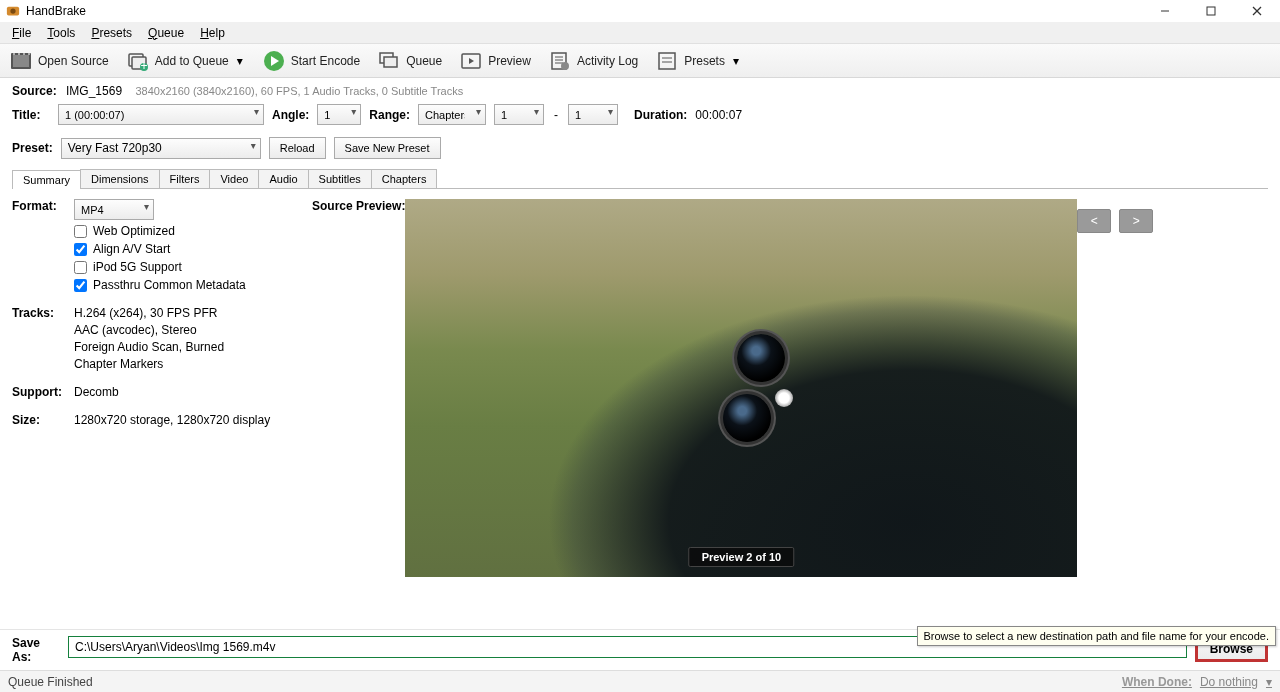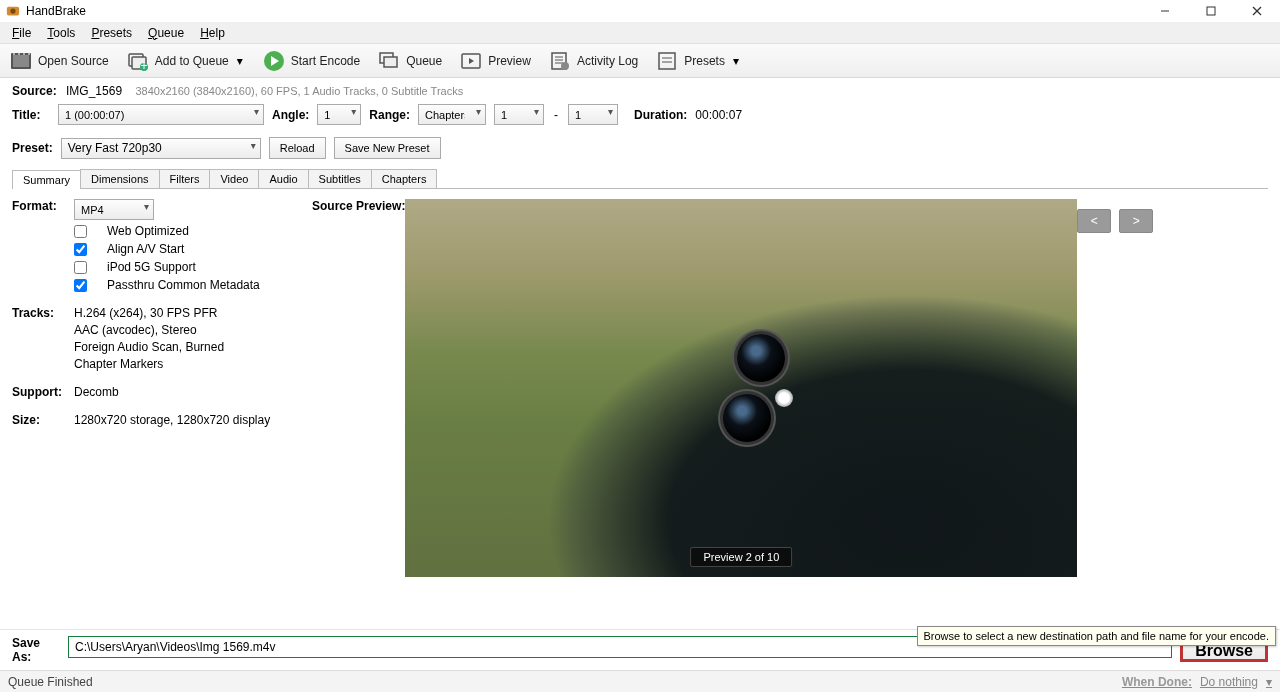--- a/index.html
+++ b/index.html
@@ -47,46 +47,46 @@
     .tab { padding: 3px 10px; border: 1px solid #bbb; border-bottom: none; background: #f3f3f3; font-size: 11px; margin-right: -1px; }
     .tab.active { background: #fff; position: relative; top: 1px; }
     .tabcontent { flex: 1; border-top: 1px solid #bbb; margin: 0 12px; display: flex; padding: 10px 0; gap: 20px; overflow: hidden; }
 
     
     .summary-left { width: 280px; }
     .sumrow { display: flex; margin-bottom: 8px; }
     .sumlbl { width: 62px; font-weight: bold; }
     .sumval { flex: 1; }
     .cboxes { display: flex; flex-direction: column; gap: 4px; margin-top: 4px; }
-    .cbox { display: flex; align-items: center; gap: 20px; }
+    .cbox { display: flex; align-items: center; gap: 6px; }
     .cbox input { width: 13px; height: 13px; }
     .tracklines { display: flex; flex-direction: column; gap: 3px; }
 
     
     .preview { flex: 1; display: flex; }
     .preview-label { font-weight: bold; margin-bottom: 6px; }
     .preview-frame { width: 672px; height: 378px; position: relative; background: #6e7a4c; overflow: hidden; }
     .preview-frame::before { content: ""; position: absolute; inset: 0; background:
         radial-gradient(ellipse 800px 500px at 75% 85%, rgba(12,18,24,0.95) 0%, rgba(12,18,24,0.9) 30%, rgba(40,50,55,0.3) 42%, transparent 45%),
         linear-gradient(180deg, rgba(210,195,165,0.65) 0%, rgba(190,175,130,0.6) 20%, rgba(130,150,80,0.55) 40%, rgba(100,130,60,0.5) 60%, rgba(80,100,50,0.45) 100%);
     }
     
     .lens { position: absolute; border-radius: 50%; background: radial-gradient(circle at 40% 35%, #4a6a8b 10%, #0b1118 35%, #000 70%); box-shadow: 0 0 0 3px #333, 0 0 0 5px #555; }
     .lens1 { top: 135px; left: 332px; width: 48px; height: 48px; }
     .lens2 { top: 195px; left: 318px; width: 48px; height: 48px; }
     .flash { position: absolute; top: 190px; left: 370px; width: 18px; height: 18px; border-radius: 50%; background: radial-gradient(circle, #fff 40%, #aaa 70%); }
-    .preview-badge { position: absolute; bottom: 10px; left: 50%; transform: translateX(-50%); background: rgba(10,10,10,0.75); color: #fff; padding: 3px 12px; border: 1px solid #444; border-radius: 2px; font-size: 11px; }
+    .preview-badge { position: absolute; bottom: 10px; left: 50%; transform: translateX(-50%); background: rgba(10,10,10,0.75); color: #fff; padding: 3px 12px; border: 1px solid #444; border-radius: 2px; font-size: 11px; font-weight: bold; }
     .navbtns { display: flex; gap: 8px; justify-content: center; margin-top: 10px; }
     .navbtn { width: 34px; height: 24px; background: #9a9a9a; color: #fff; border: 1px solid #888; display: flex; align-items: center; justify-content: center; border-radius: 2px; }
 
     
     .saveas { display: flex; padding: 6px 12px; gap: 8px; border-top: 1px solid #e5e5e5; }
     .saveas .lbl { font-weight: bold; width: 48px; }
     .saveas input { flex: 1; border: 1px solid #15803d; padding: 3px 6px; font-size: 12px; height: 22px; }
-    .browse-btn { background: linear-gradient(#f6f6f6, #ececec); border: 3px solid #c03333; padding: 3px 12px; font-weight: bold; height: 26px; font-size: 16px; }
+    .browse-btn { background: linear-gradient(#f6f6f6, #ececec); border: 3px solid #c03333; padding: 3px 12px; font-weight: bold; height: 26px; font-size: 12px; }
 
     
     .tooltip { position: absolute; right: 4px; bottom: 24px; background: #fffff0; border: 1px solid #888; padding: 3px 6px; font-size: 11px; box-shadow: 1px 1px 2px rgba(0,0,0,0.2); }
 
     
     .statusbar { display: flex; align-items: center; height: 22px; padding: 0 8px; background: #f4f4f4; border-top: 1px solid #ddd; font-size: 11px; color: #444; }
     .statusbar .right { margin-left: auto; display: flex; align-items: flex-start; gap: 8px; color: #888; text-decoration: underline; }
     .statusbar .right .wd { font-weight: bold; color: #999; }
 
     .grayed { color: #999; }

